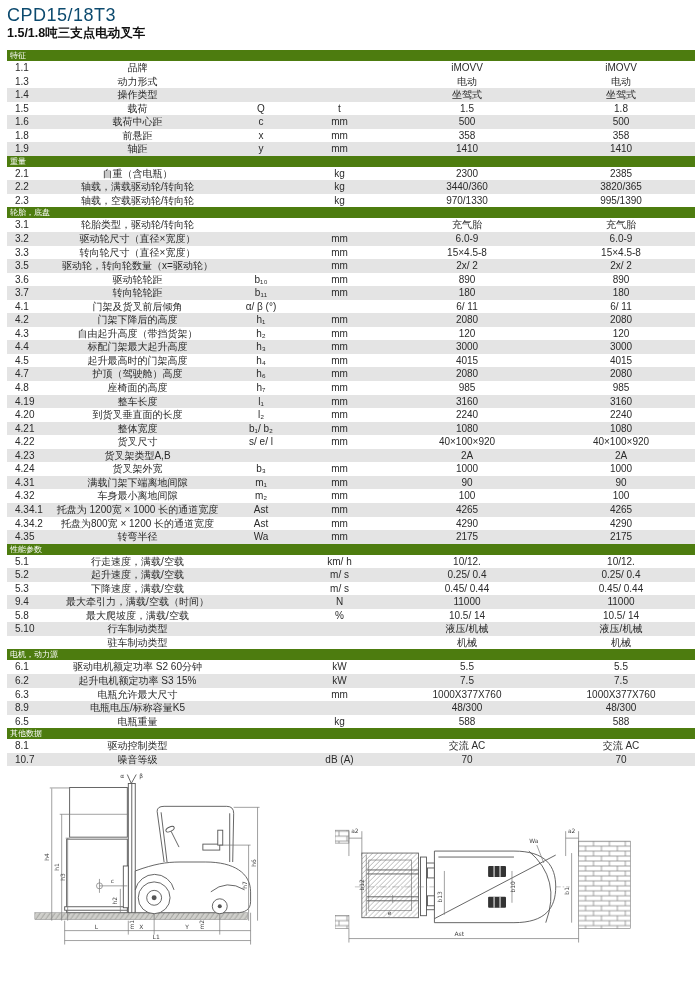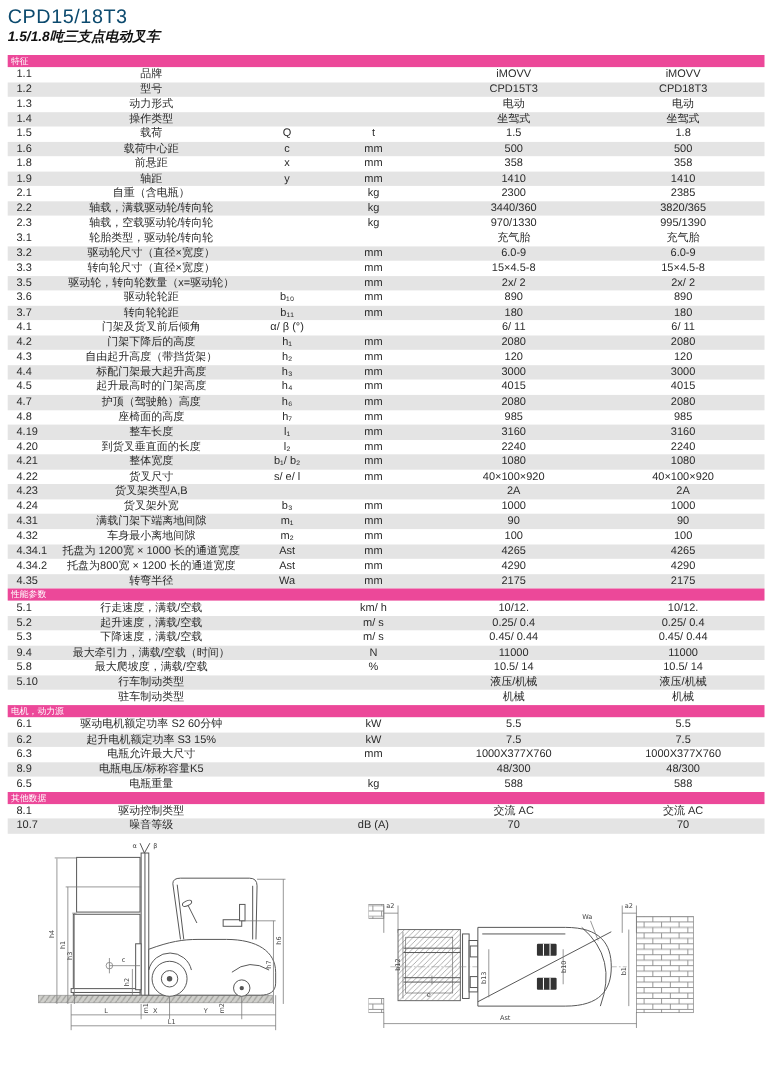--- a/index.html
+++ b/index.html
@@ -1,22 +1,22 @@
 <!DOCTYPE html>
 <html><head>
 <meta charset="utf-8">
 <style>
   html,body{margin:0;padding:0;background:#fff;}
   body{width:700px;height:993px;overflow:hidden;
        font-family:"Liberation Sans","DejaVu Sans",sans-serif;color:#2b2b2b;}
   .page{padding:6px 5px 0 7px;}
   .doc-title{font-size:18px;line-height:19px;color:#0c4a6e;font-weight:400;letter-spacing:.5px;}
-  .doc-subtitle{font-size:12.5px;line-height:15px;color:#101010;font-weight:700;margin-top:1px;font-style:italic;}
+  .doc-subtitle{font-size:12.5px;line-height:15px;color:#101010;font-weight:700;margin-top:1px;}
   .spec-table{margin-top:9px;width:688px;}
-  .sec-header{background:#ec4899;color:#fff;font-size:8px;height:11px;line-height:11px;
+  .sec-header{background:#4d7c0f;color:#fff;font-size:8px;height:11px;line-height:11px;
               padding-left:3px;overflow:hidden;}
   .row{display:grid;grid-template-columns:30px 185px 62px 95px 160px 1fr;
        height:13.55px;line-height:13.55px;font-size:10px;padding-left:8px;overflow:hidden;}
   .row.shade{background:#e4e4e4;}
   .cell-no{text-align:left;}
   .cell-label{text-align:center;white-space:nowrap;overflow:hidden;}
   .cell-sym,.cell-unit,.cell-val{text-align:center;white-space:nowrap;}
   .diagrams{display:flex;margin-top:5px;}
   svg text{font-family:"DejaVu Sans","Liberation Sans",sans-serif;font-size:6px;fill:#444;}
   svg{display:block;}
@@ -34,28 +34,20 @@
   <div class="spec-table">
       <div class="sec-header">特征</div>
       <div class="row">
         <div class="cell-no">1.1</div>
         <div class="cell-label">品牌</div>
         <div class="cell-sym"></div>
         <div class="cell-unit"></div>
         <div class="cell-val">iMOVV</div>
         <div class="cell-val">iMOVV</div>
       </div>
-      <div class="row shade">
-        <div class="cell-no">1.2</div>
-        <div class="cell-label">型号</div>
-        <div class="cell-sym"></div>
-        <div class="cell-unit"></div>
-        <div class="cell-val">CPD15T3</div>
-        <div class="cell-val">CPD18T3</div>
-      </div>
       <div class="row">
         <div class="cell-no">1.3</div>
         <div class="cell-label">动力形式</div>
         <div class="cell-sym"></div>
         <div class="cell-unit"></div>
         <div class="cell-val">电动</div>
         <div class="cell-val">电动</div>
       </div>
       <div class="row shade">
         <div class="cell-no">1.4</div>
@@ -90,20 +82,21 @@
         <div class="cell-val">358</div>
       </div>
       <div class="row shade">
         <div class="cell-no">1.9</div>
         <div class="cell-label">轴距</div>
         <div class="cell-sym">y</div>
         <div class="cell-unit">mm</div>
         <div class="cell-val">1410</div>
         <div class="cell-val">1410</div>
       </div>
+      <div class="sec-header">重量</div>
       <div class="row">
         <div class="cell-no">2.1</div>
         <div class="cell-label">自重（含电瓶）</div>
         <div class="cell-sym"></div>
         <div class="cell-unit">kg</div>
         <div class="cell-val">2300</div>
         <div class="cell-val">2385</div>
       </div>
       <div class="row shade">
         <div class="cell-no">2.2</div>
@@ -114,20 +107,21 @@
         <div class="cell-val">3820/365</div>
       </div>
       <div class="row">
         <div class="cell-no">2.3</div>
         <div class="cell-label">轴载，空载驱动轮/转向轮</div>
         <div class="cell-sym"></div>
         <div class="cell-unit">kg</div>
         <div class="cell-val">970/1330</div>
         <div class="cell-val">995/1390</div>
       </div>
+      <div class="sec-header">轮胎，底盘</div>
       <div class="row">
         <div class="cell-no">3.1</div>
         <div class="cell-label">轮胎类型，驱动轮/转向轮</div>
         <div class="cell-sym"></div>
         <div class="cell-unit"></div>
         <div class="cell-val">充气胎</div>
         <div class="cell-val">充气胎</div>
       </div>
       <div class="row shade">
         <div class="cell-no">3.2</div>

